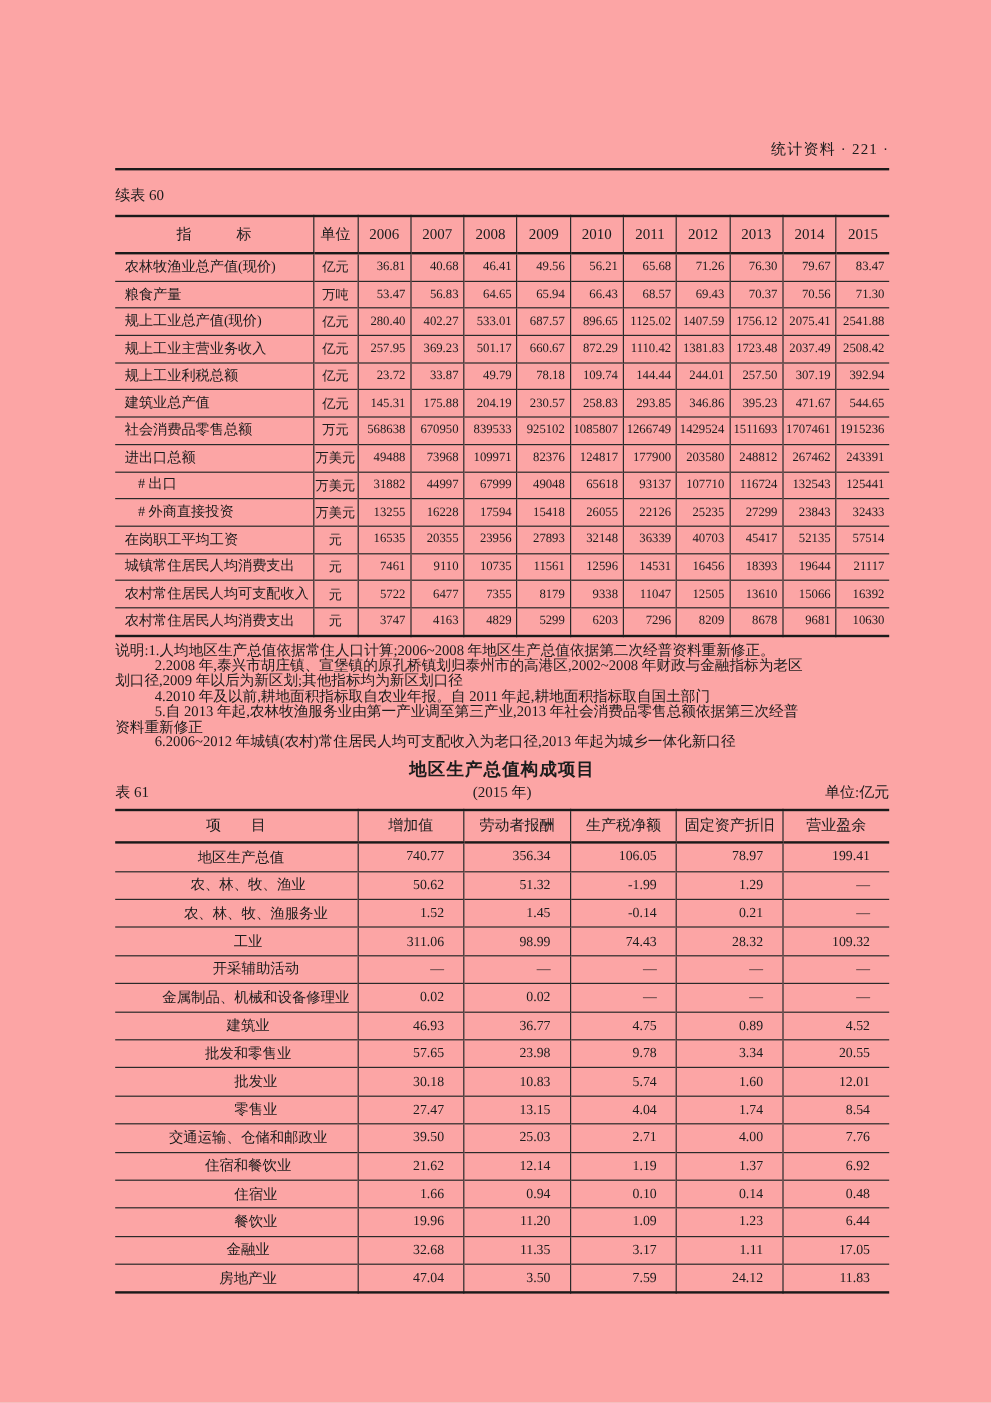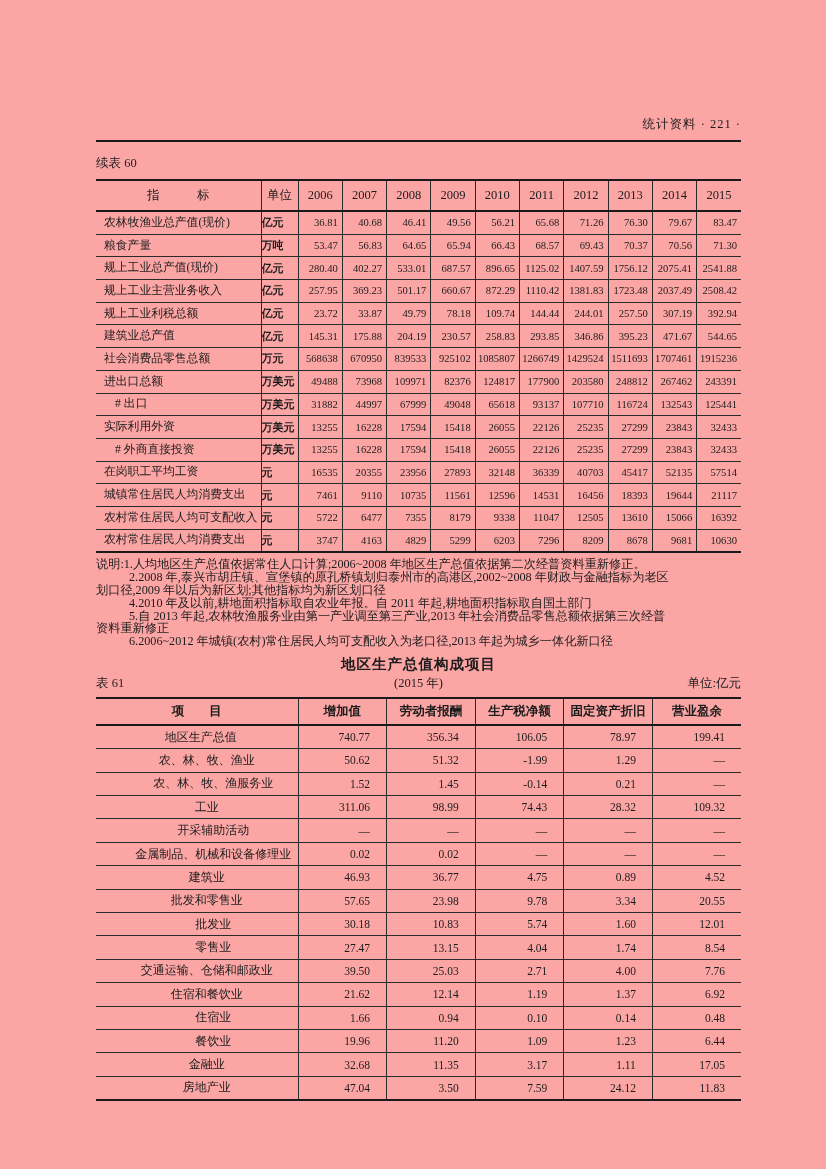--- a/index.html
+++ b/index.html
@@ -26,21 +26,21 @@
   .t60 th:first-child,.t60 td:first-child{border-left:none;}
   .t60 thead th{
     font-weight:normal;font-size:12.5px;height:27px;
     border-bottom:2px solid #1a1a1a;text-align:center;
   }
   .t60 col.c-ind{width:165px;}
   .t60 col.c-unit{width:37px;}
   .t60 tbody td{border-top:1px solid #2a2a2a;height:19.7px;}
   .t60 td.lbl{text-align:left;padding-left:8px;font-size:11.8px;}
   .t60 td.lbl.ind1{padding-left:19px;}
-  .t60 td.unit{text-align:left;font-size:11px;padding:0;font-weight:bold;}
+  .t60 td.unit{text-align:center;font-size:11px;padding:0;}
   .t60 td.val{text-align:right;padding-right:4px;font-size:10.6px;}
 
   
   .notes{margin-top:5px;font-size:12.2px;line-height:12.8px;}
   .notes p{margin:0;white-space:nowrap;}
   .notes p.indent{padding-left:33px;}
 
   
   .t61-title{
     text-align:center;font-weight:bold;font-size:14.5px;margin-top:7px;
@@ -51,21 +51,21 @@
     font-size:12.5px;margin-top:1px;margin-bottom:5px;
   }
   .t61-capline .mid{flex:1;text-align:center;}
   .t61-capline .side{width:90px;}
   .t61-capline .side.right{text-align:right;}
 
   .t61{border-top:2px solid #1a1a1a;border-bottom:2px solid #1a1a1a;}
   .t61 th,.t61 td{border-left:1px solid #2a2a2a;}
   .t61 th:first-child,.t61 td:first-child{border-left:none;}
   .t61 thead th{
-    font-weight:bold;font-size:12.5px;height:23px;
+    font-weight:normal;font-size:12.5px;height:23px;
     border-bottom:2px solid #1a1a1a;text-align:center;
   }
   .t61 col.c-item{width:202px;}
   .t61 tbody td{border-top:1px solid #2a2a2a;height:20.4px;}
   .t61 td.item{text-align:center;font-size:12px;padding-left:9px;}
   .t61 td.item.ind1{padding-left:21px;}
   .t61 td.item.ind2{padding-left:34px;}
   .t61 td.val{text-align:right;padding-right:16px;font-size:11.5px;}
 </style>
 </head>
@@ -232,34 +232,20 @@
             <td class="val">67999</td>
             <td class="val">49048</td>
             <td class="val">65618</td>
             <td class="val">93137</td>
             <td class="val">107710</td>
             <td class="val">116724</td>
             <td class="val">132543</td>
             <td class="val">125441</td>
           </tr>
           <tr>
-            <td class="lbl ind0">实际利用外资</td>
-            <td class="unit">万美元</td>
-            <td class="val">13255</td>
-            <td class="val">16228</td>
-            <td class="val">17594</td>
-            <td class="val">15418</td>
-            <td class="val">26055</td>
-            <td class="val">22126</td>
-            <td class="val">25235</td>
-            <td class="val">27299</td>
-            <td class="val">23843</td>
-            <td class="val">32433</td>
-          </tr>
-          <tr>
             <td class="lbl ind1"># 外商直接投资</td>
             <td class="unit">万美元</td>
             <td class="val">13255</td>
             <td class="val">16228</td>
             <td class="val">17594</td>
             <td class="val">15418</td>
             <td class="val">26055</td>
             <td class="val">22126</td>
             <td class="val">25235</td>
             <td class="val">27299</td>

